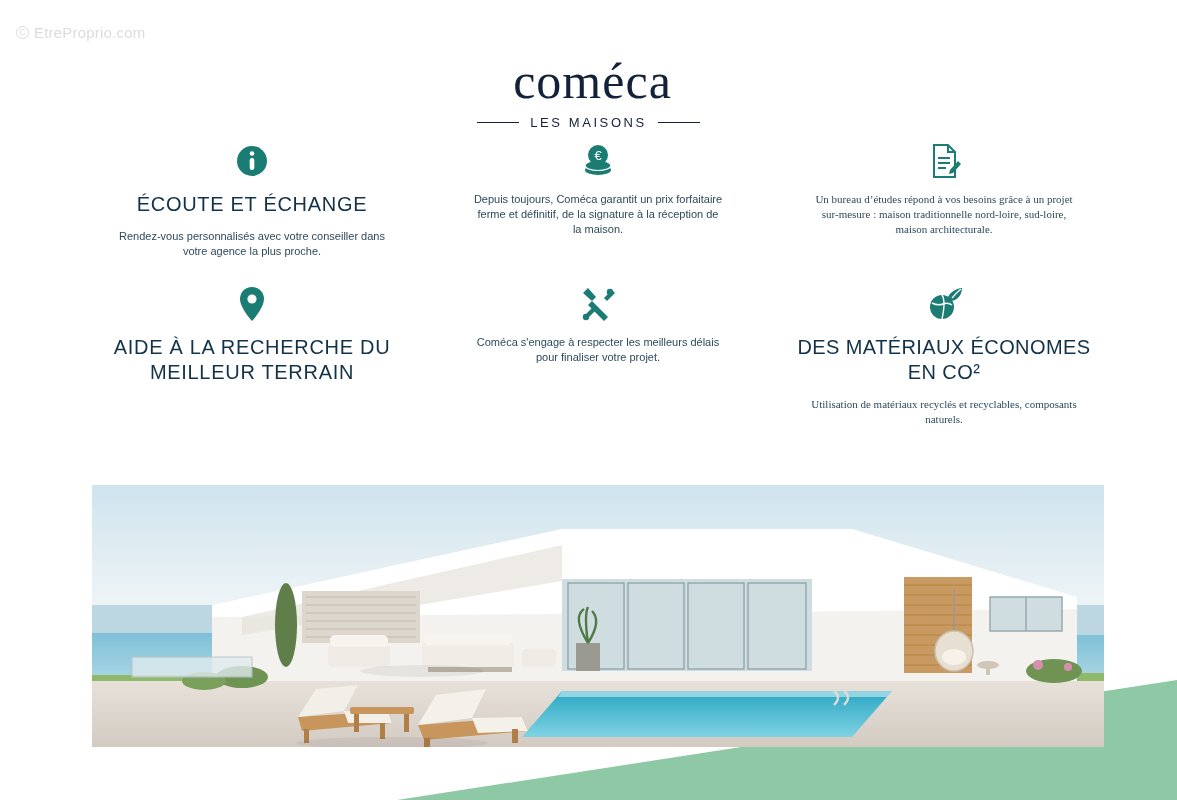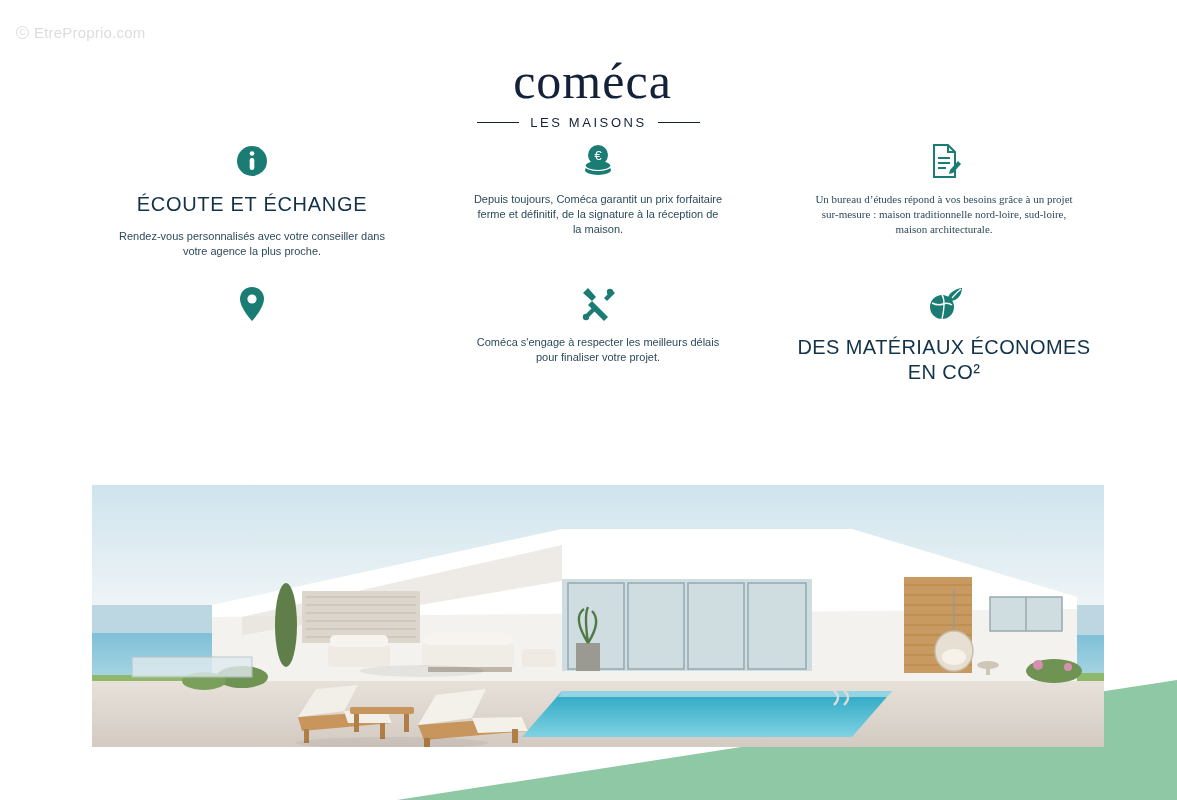--- a/index.html
+++ b/index.html
@@ -206,20 +206,21 @@
     <p class="f-body">Un bureau d’études répond à vos besoins grâce à un projet sur-mesure : maison traditionnelle nord-loire, sud-loire, maison architecturale.</p>
   </div>
 
   <div class="feature col1 r2">
     <div class="icon-wrap">
       <svg width="34" height="42" viewBox="0 0 34 42">
         <path d="M17 4 C10 4 5 9 5 16 C5 25 17 38 17 38 C17 38 29 25 29 16 C29 9 24 4 17 4 Z" fill="#1b7c74"></path>
         <circle cx="17" cy="16" r="4.6" fill="#ffffff"></circle>
       </svg>
     </div>
+    <p class="f-title">AIDE À LA RECHERCHE DU MEILLEUR TERRAIN</p>
   </div>
 
   <div class="feature col2 r2">
     <div class="icon-wrap">
       <svg width="44" height="40" viewBox="0 0 44 40">
         <path d="M7 9 l5 -5 8 9 -4 4 z" fill="#1b7c74"></path>
         <path d="M16 17 l16 16 -4 4 -16 -16 z" fill="#1b7c74"></path>
         <path d="M36 6 l-8 8 3 3 8 -8 z" fill="#1b7c74"></path>
         <path d="M8 32 l10 -10 3 3 -10 10 z" fill="#1b7c74"></path>
         <circle cx="34" cy="8" r="3.2" fill="#1b7c74"></circle>
@@ -233,20 +234,21 @@
     <div class="icon-wrap">
       <svg width="44" height="42" viewBox="0 0 44 42">
         <circle cx="20" cy="24" r="12" fill="#1b7c74"></circle>
         <path d="M10 20 q6 3 11 1 q5 -2 9 1" fill="none" stroke="#ffffff" stroke-width="1.4"></path>
         <path d="M20 12 q4 6 0 24" fill="none" stroke="#ffffff" stroke-width="1.4"></path>
         <path d="M26 14 C30 6 39 5 40 5 C40 5 40 14 33 17 C29 19 26 17 26 14 Z" fill="#1b7c74"></path>
         <path d="M30 15 q5 -6 9 -9" fill="none" stroke="#ffffff" stroke-width="1.2"></path>
       </svg>
     </div>
     <p class="f-title">DES MATÉRIAUX ÉCONOMES EN CO²</p>
+    <p class="f-body">Utilisation de matériaux recyclés et recyclables, composants naturels.</p>
   </div>
 
 </div>
 
 <div class="photo">
   <svg width="1012" height="262" viewBox="0 0 1012 262" preserveAspectRatio="none">
     <defs>
       <linearGradient id="sky" x1="0" y1="0" x2="0" y2="1">
         <stop offset="0" stop-color="#cfe4ee"></stop>
         <stop offset="1" stop-color="#eef4f6"></stop>

